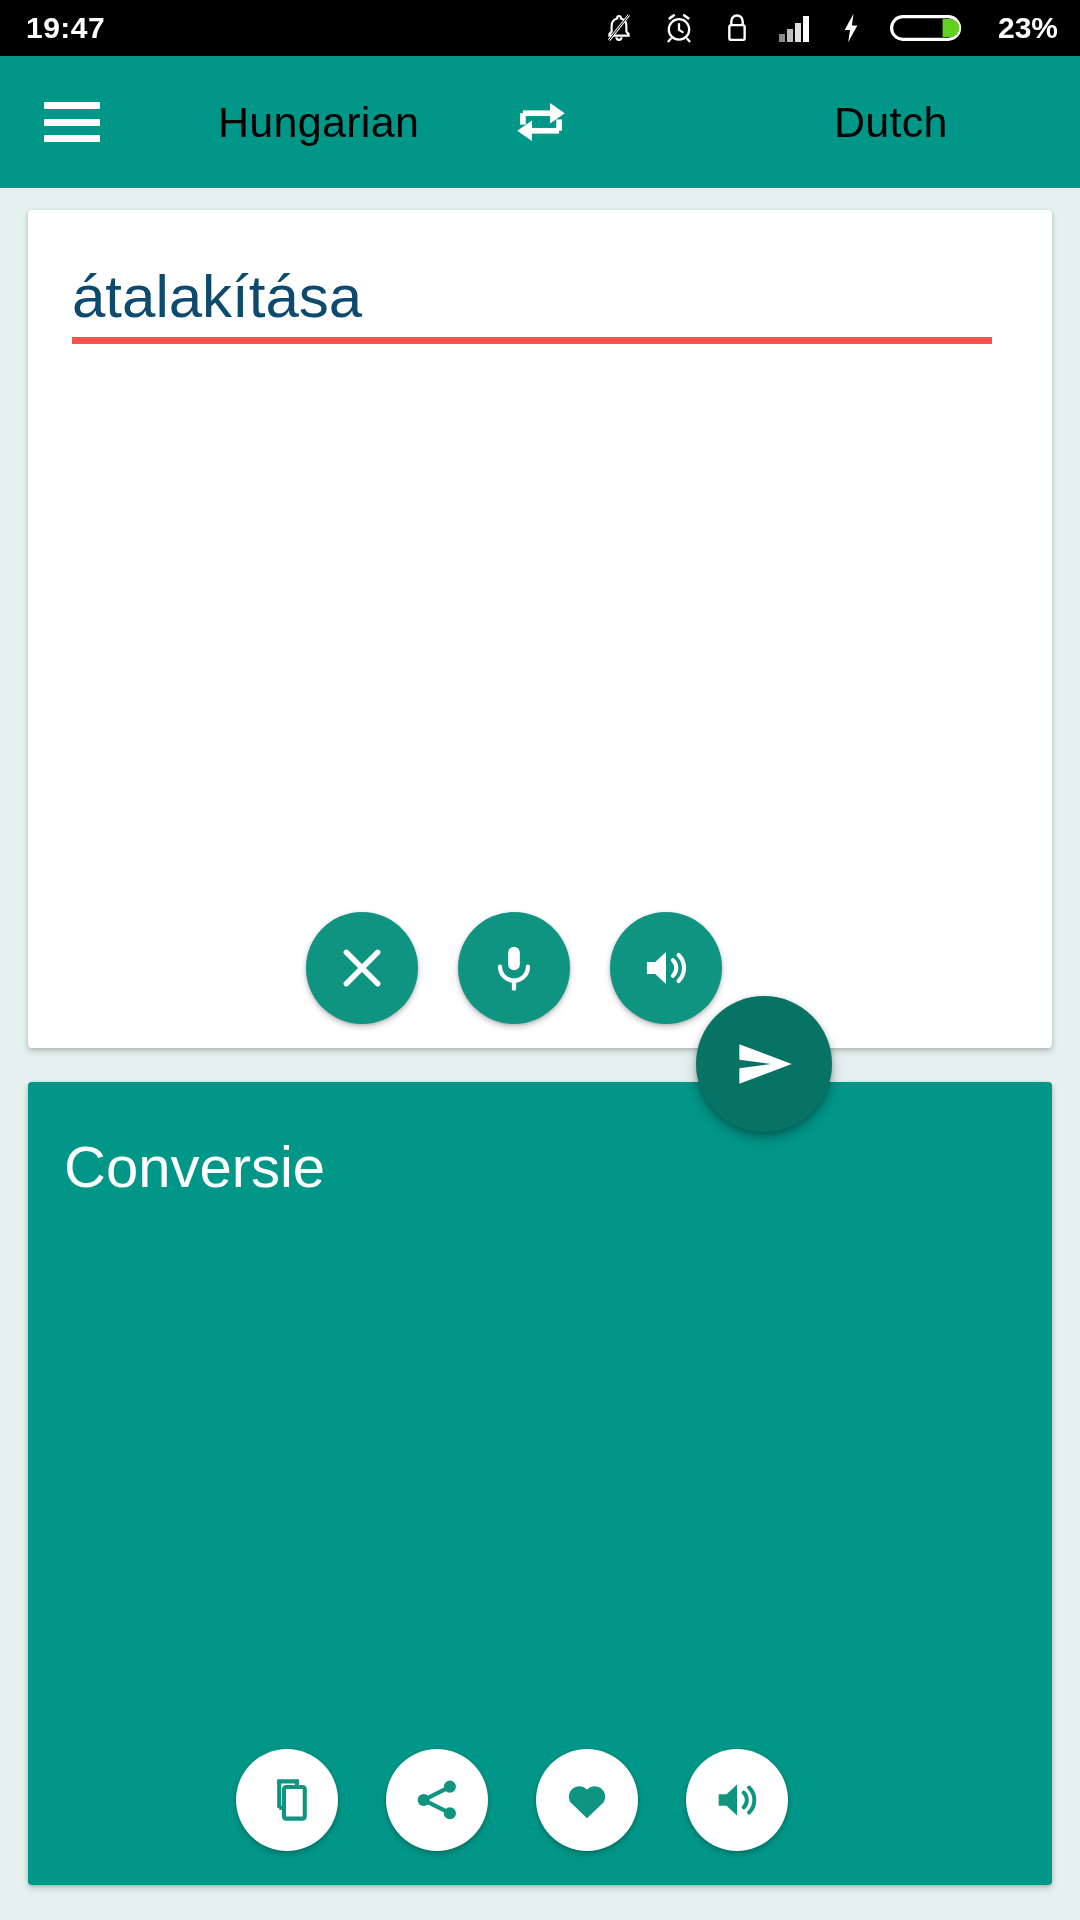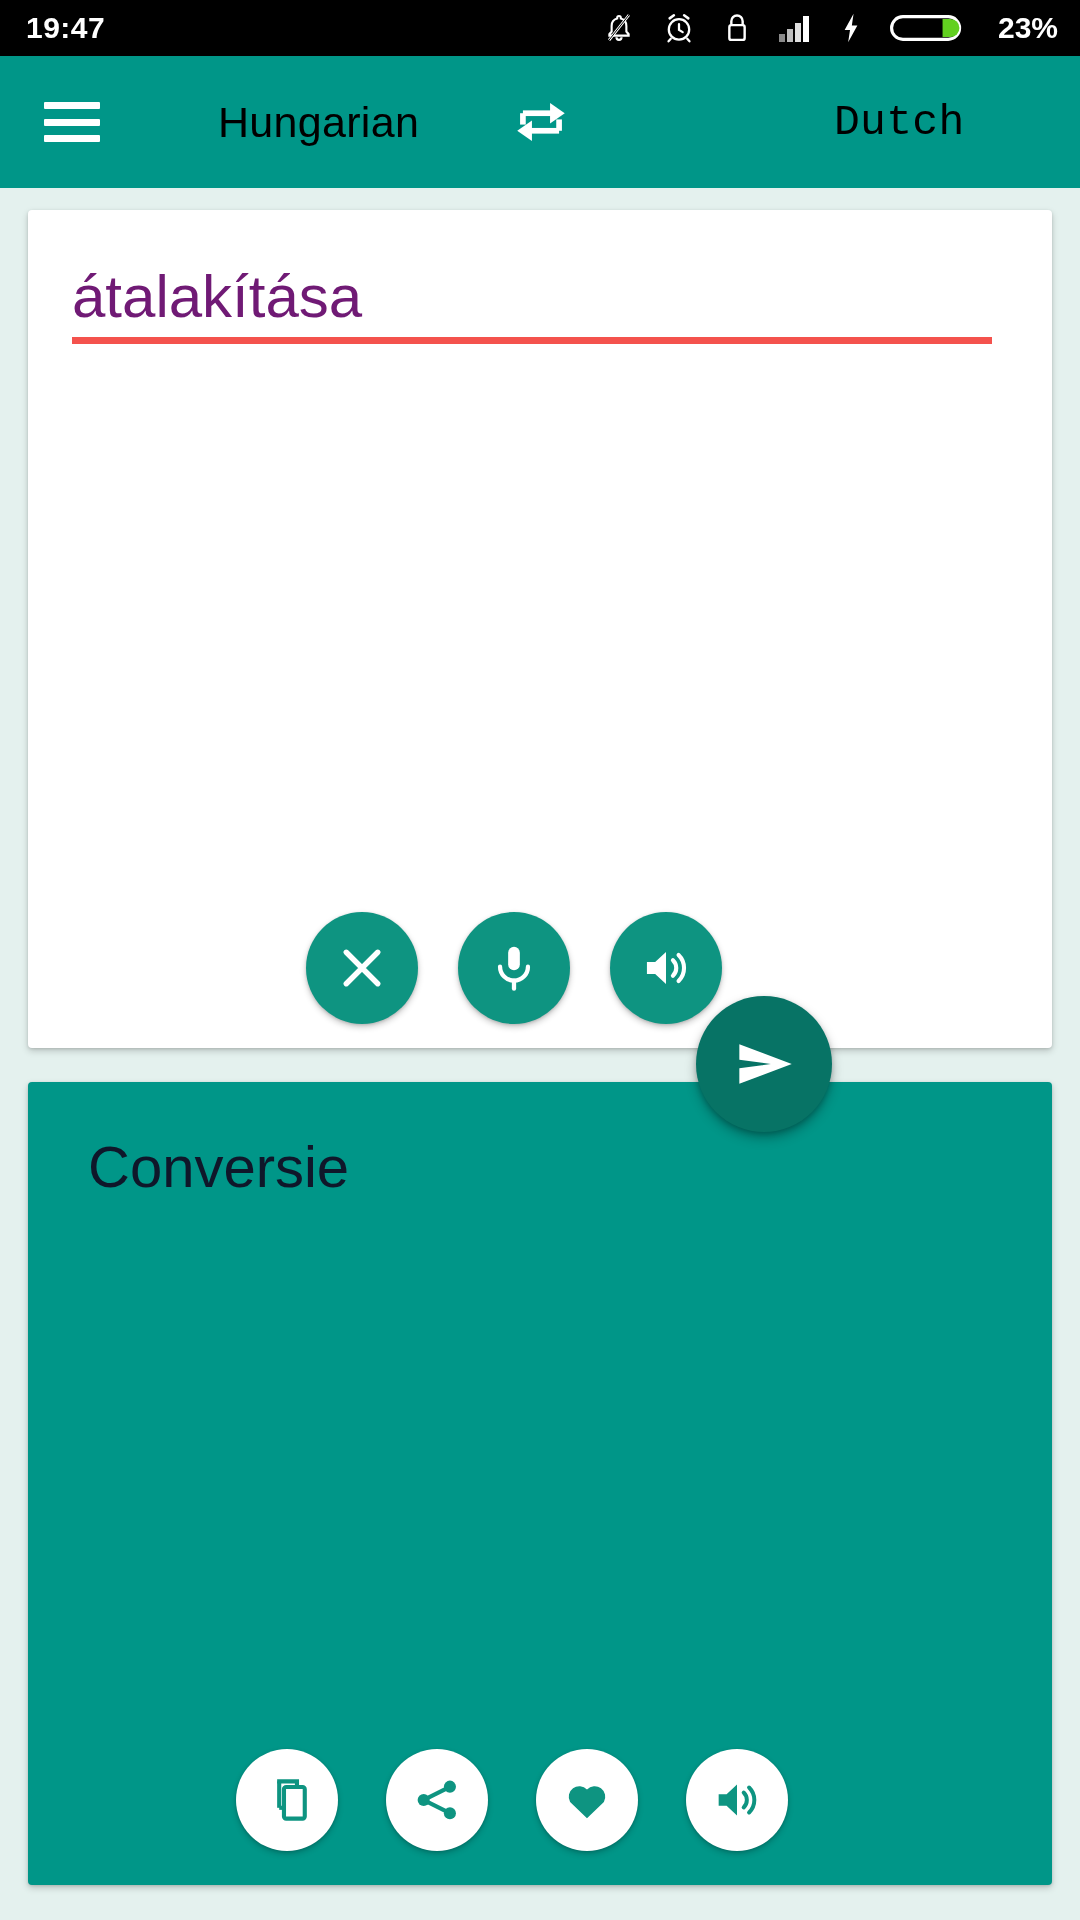--- a/index.html
+++ b/index.html
@@ -31,36 +31,36 @@
     width:56px; height:40px; margin-left:44px;
     display:flex; flex-direction:column; justify-content:space-between;
     cursor:pointer;
   }
   .hamburger i{ display:block; height:7px; background:#fff; border-radius:1px; }
   .lang{
     color:#000000; font-size:43px; font-weight:normal; letter-spacing:.3px;
     white-space:nowrap;
   }
   .lang-src{ position:absolute; left:218px; top:50%; transform:translateY(-50%); }
-  .lang-dst{ position:absolute; left:834px; top:50%; transform:translateY(-50%);font-family:Liberation Mono, monospace; }
+  .lang-dst{ position:absolute; left:834px; top:50%; transform:translateY(-50%); }
   .swapbtn{
     position:absolute; left:510px; top:50%; transform:translateY(-50%);
     width:62px; height:62px; display:flex; align-items:center; justify-content:center;
     cursor:pointer;
   }
 
   
   .card-src{
     position:absolute; left:28px; top:210px; width:1024px; height:838px;
     background:#fff; border-radius:4px;
     box-shadow:0 3px 7px rgba(0,0,0,.18), 0 1px 3px rgba(0,0,0,.12);
   }
   .src-text{
     position:absolute; left:44px; top:52px; right:60px;
-    font-size:60px; line-height:1.15; color:#701a75;
+    font-size:60px; line-height:1.15; color:#0c4a6e;
     border-bottom:7px solid #f4524d; display:inline-block;
     padding-bottom:6px;
     white-space:nowrap;
   }
   .src-actions{
     position:absolute; left:0; right:0; bottom:24px;
     display:flex; justify-content:center; align-items:center; gap:40px;
     padding-right:52px;
   }
   .fab-sm{
@@ -79,22 +79,22 @@
     cursor:pointer; z-index:5;
   }
 
   
   .card-dst{
     position:absolute; left:28px; top:1082px; width:1024px; height:803px;
     background:#009688; border-radius:4px;
     box-shadow:0 3px 7px rgba(0,0,0,.18), 0 1px 3px rgba(0,0,0,.12);
   }
   .dst-text{
-    position:absolute; left:60px; top:50px; right:60px;
-    font-size:58px; line-height:1.2; color:#0f172a; white-space:nowrap;
+    position:absolute; left:36px; top:50px; right:60px;
+    font-size:58px; line-height:1.2; color:#ffffff; white-space:nowrap;
   }
   .dst-actions{
     position:absolute; left:0; right:0; bottom:34px;
     display:flex; justify-content:center; align-items:center; gap:48px;
     padding-right:56px;
   }
   .fab-w{
     width:102px; height:102px; border-radius:50%;
     background:#fff; display:flex; align-items:center; justify-content:center;
     box-shadow:0 3px 6px rgba(0,0,0,.20), 0 1px 3px rgba(0,0,0,.12);

